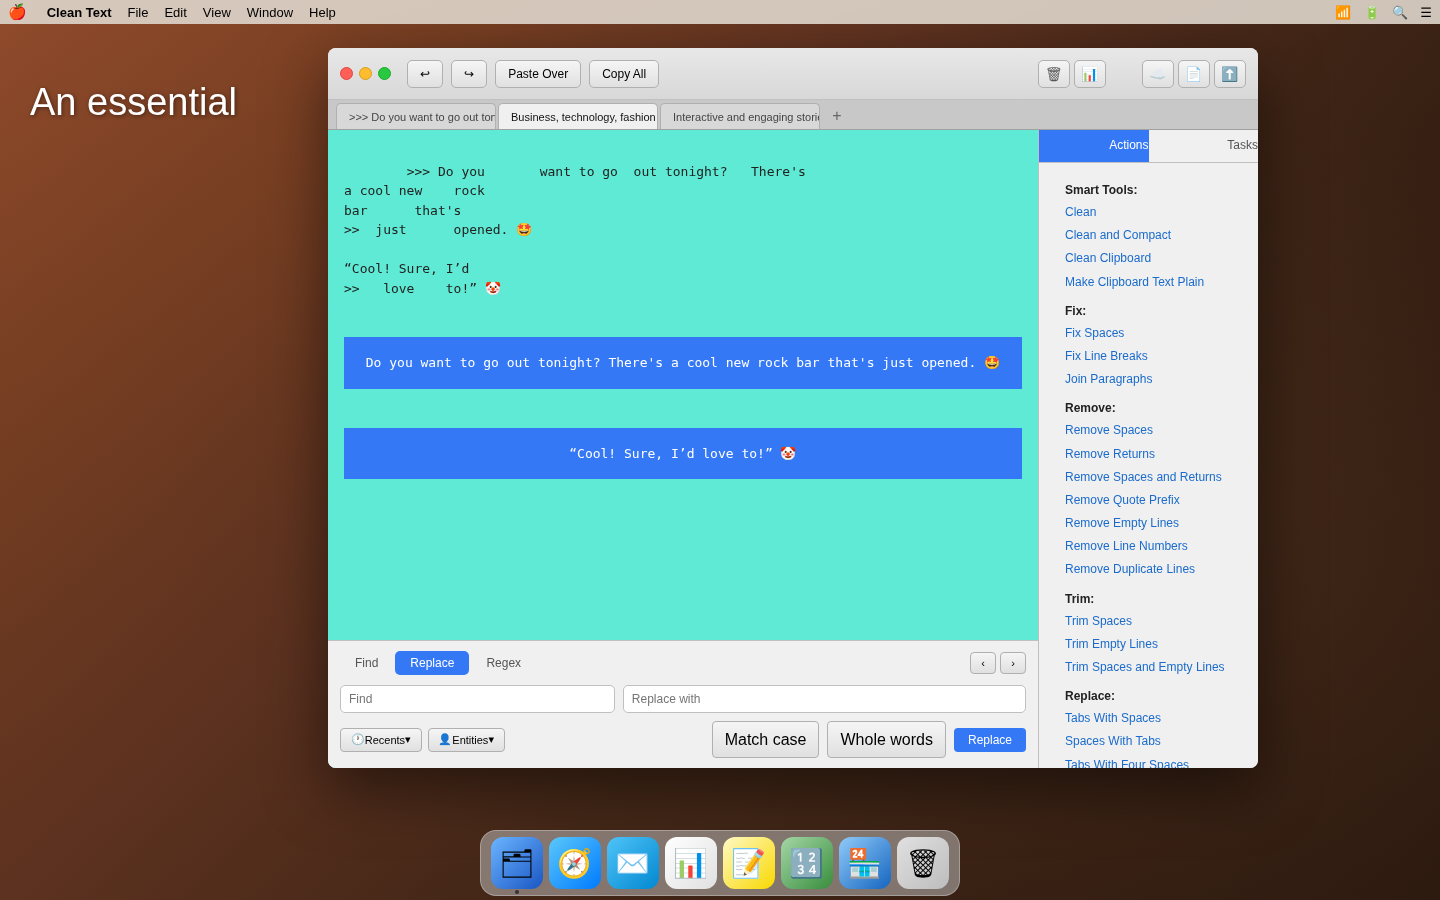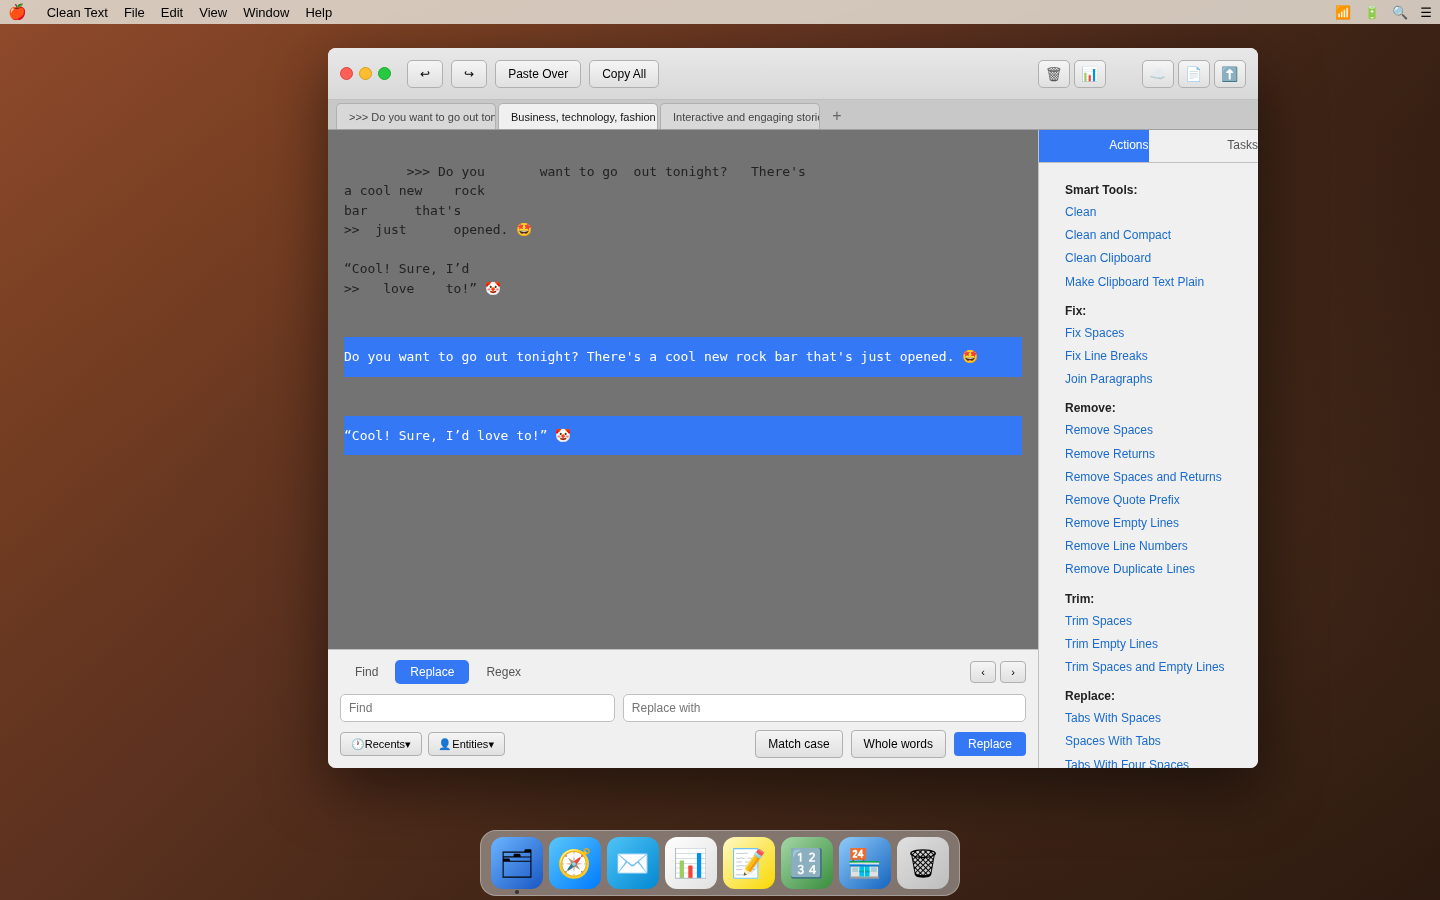--- a/index.html
+++ b/index.html
@@ -35,21 +35,21 @@
       background: rgba(220,210,200,0.92);
       display: flex;
       align-items: center;
       padding: 0 8px;
       gap: 16px;
       z-index: 100;
       font-size: 13px;
       font-weight: 400;
     }
     #menubar .apple-logo { font-size: 15px; margin-right: 4px; }
-    #menubar .app-name { font-weight: 400; }
+    #menubar .app-name { font-weight: 700; }
     #menubar .menu-item { cursor: pointer; }
     #menubar .right-icons { margin-left: auto; display: flex; gap: 12px; align-items: center; }
 
     
     #overlay-text {
       position: absolute;
       top: 80px;
       left: 30px;
       width: 280px;
       z-index: 10;
@@ -170,38 +170,39 @@
       display: flex;
       flex: 1;
       overflow: hidden;
     }
 
     
     #text-area-container {
       flex: 1;
       display: flex;
       flex-direction: column;
-      background: #737373;
+      background: #5eead4;
       overflow: hidden;
     }
     #text-content {
       flex: 1;
       padding: 12px 16px;
       font-family: "Menlo", "Monaco", monospace;
       font-size: 13px;
       line-height: 1.5;
       color: #222;
       overflow-y: auto;
       white-space: pre;
     }
     .text-highlighted {
       background: #3478f6;
       color: white;
       display: block;
-      padding: 10px 0;
+      padding: 16px 0;
+      text-align: center;
     }
 
     
     #find-replace {
       border-top: 1px solid #c0c0c0;
       background: #f0f0f0;
       padding: 10px 12px;
       flex-shrink: 0;
     }
     #find-replace-tabs {
@@ -259,26 +260,26 @@
       padding: 0 10px;
       background: linear-gradient(180deg, #f5f5f5, #e0e0e0);
       border: 1px solid #b0b0b0;
       border-radius: 4px;
       font-size: 11px;
       cursor: pointer;
       display: flex; align-items: center;
     }
     .fr-opts-right { margin-left: auto; display: flex; gap: 8px; align-items: center; }
     .fr-option-plain {
-      height: 28px;
+      height: 37px;
       padding: 0 12px;
       background: linear-gradient(180deg, #f5f5f5, #e0e0e0);
       border: 1px solid #b0b0b0;
       border-radius: 4px;
-      font-size: 12px;
+      font-size: 16px;
       cursor: pointer;
     }
     .fr-replace-btn {
       height: 24px;
       padding: 0 14px;
       background: #3478f6;
       color: white;
       border: none;
       border-radius: 4px;
       font-size: 12px;
@@ -393,20 +394,21 @@
   <span class="menu-item">Help</span>
   <div class="right-icons">
     <span>📶</span>
     <span>🔋</span>
     <span>🔍</span>
     <span>☰</span>
   </div>
 </div>
 
 <div id="overlay-text">
+  <div><span class="normal">An essential</span></div>
 </div>
 
 <div id="window">
 
   <div id="titlebar">
     <div class="tl-group">
       <div class="traffic-light tl-red"></div>
       <div class="traffic-light tl-yellow"></div>
       <div class="traffic-light tl-green"></div>
     </div>

